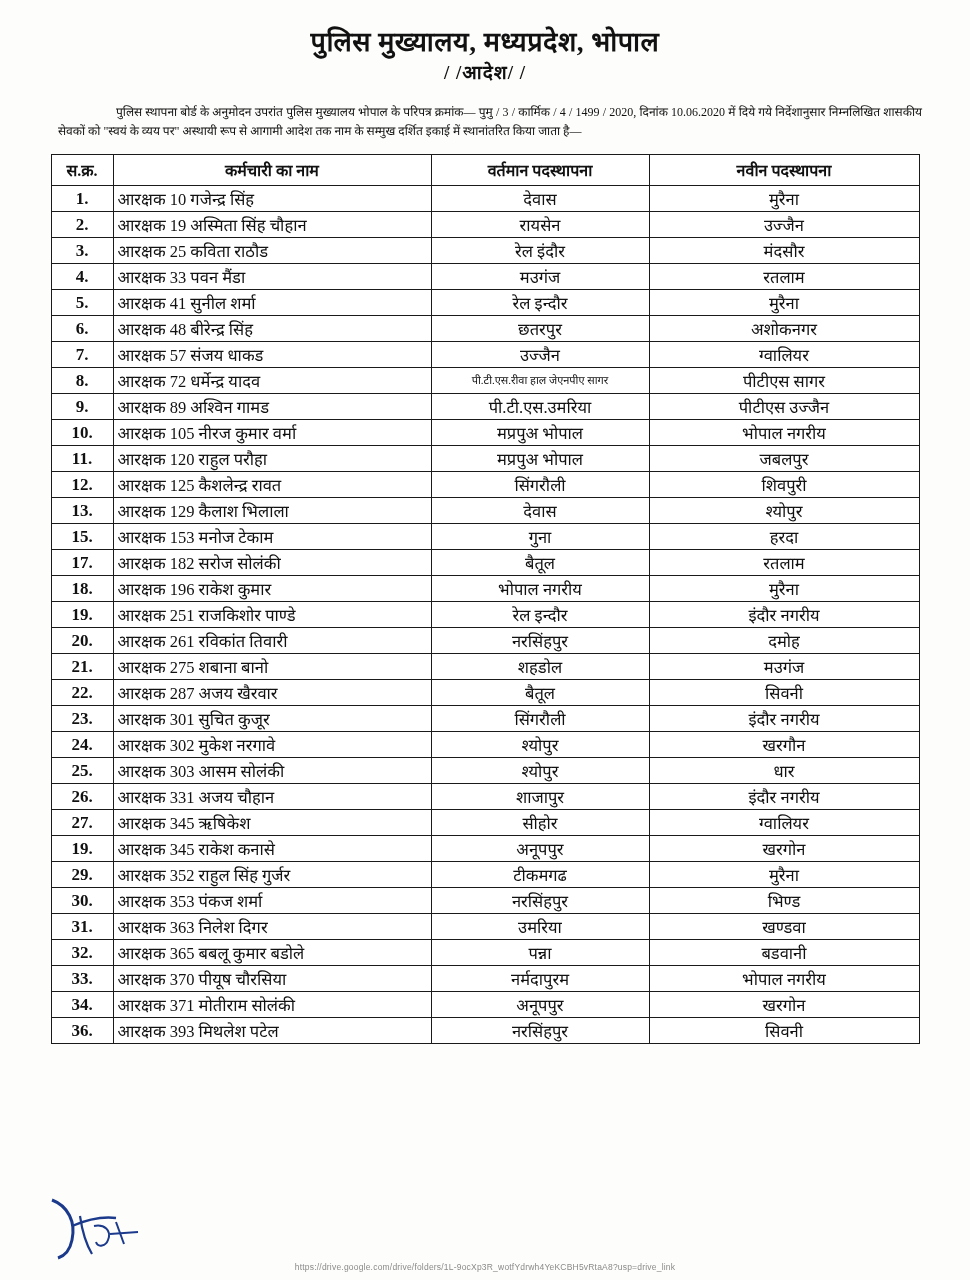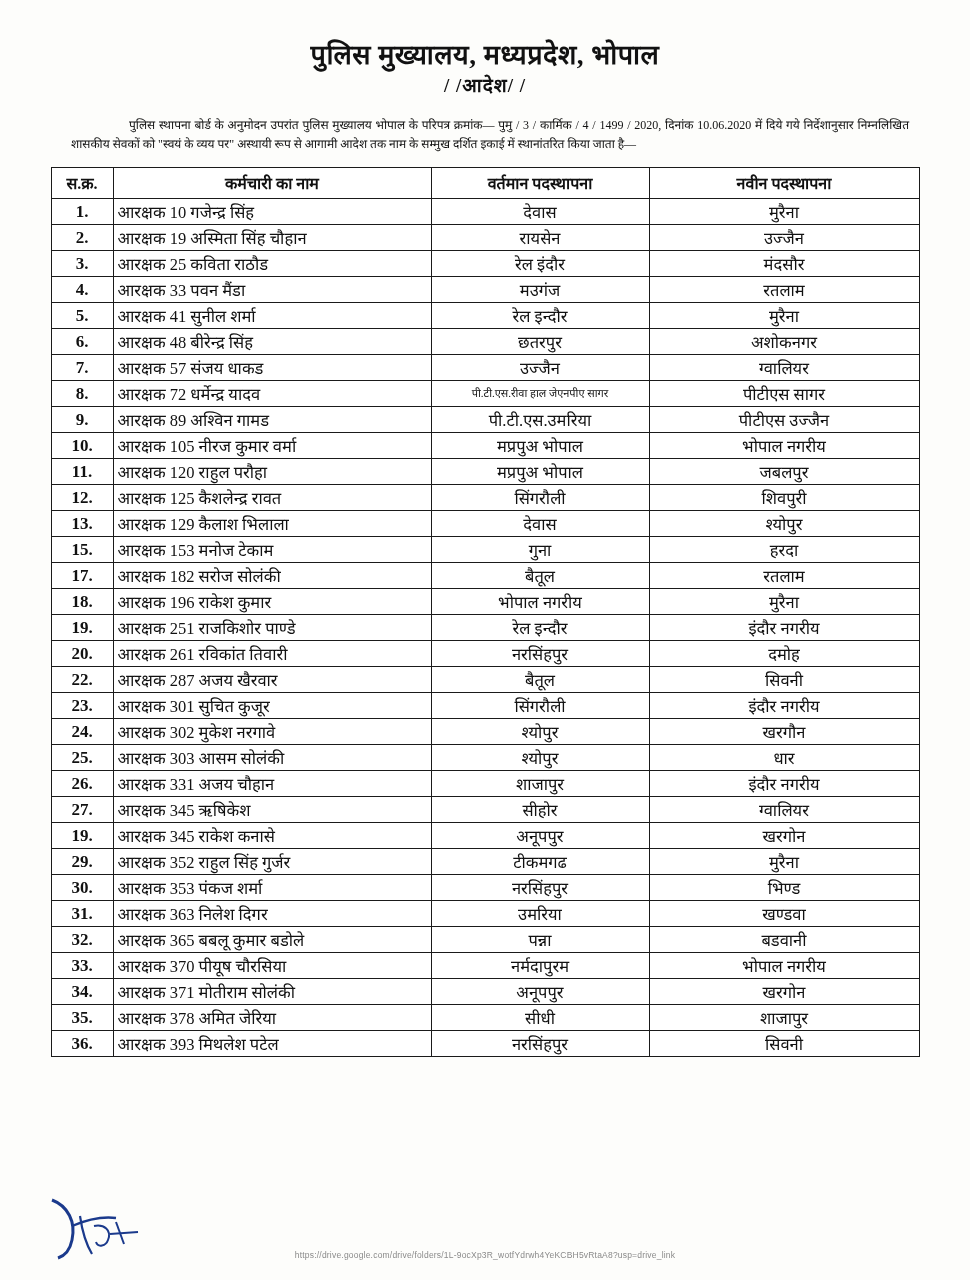--- a/index.html
+++ b/index.html
@@ -12,21 +12,21 @@
     height: 1280px;
     position: relative;
     font-family: "Liberation Sans", sans-serif;
     color: #111;
     overflow: hidden;
   }
   .page {
     position: absolute;
     inset: 0;
     background: #fdfdfb;
-    padding: 13px;
+    padding: 0;
   }
   .doc-title {
     text-align: center;
     font-family: "Liberation Serif", serif;
     font-weight: bold;
     font-size: 27px;
     letter-spacing: 0.5px;
     margin-top: 22px;
   }
   .doc-subtitle {
@@ -94,21 +94,21 @@
     left: 46px;
     bottom: 18px;
     width: 150px;
     height: 66px;
     pointer-events: none;
   }
   .footer-link {
     position: absolute;
     left: 0;
     right: 0;
-    bottom: 20px;
+    bottom: 8px;
     text-align: center;
     font-family: "Liberation Sans", sans-serif;
     font-size: 8.5px;
     color: #8a8a8a;
     letter-spacing: 0.2px;
   }
 </style>
 </head>
 <body>
 
@@ -236,20 +236,26 @@
           <td class="cur">रेल इन्दौर</td>
           <td class="new">इंदौर नगरीय</td>
         </tr>
         <tr>
           <td class="sno">20.</td>
           <td class="name">आरक्षक 261 रविकांत तिवारी</td>
           <td class="cur">नरसिंहपुर</td>
           <td class="new">दमोह</td>
         </tr>
         <tr>
+          <td class="sno">21.</td>
+          <td class="name">आरक्षक 275 शबाना बानो</td>
+          <td class="cur">शहडोल</td>
+          <td class="new">मउगंज</td>
+        </tr>
+        <tr>
           <td class="sno">22.</td>
           <td class="name">आरक्षक 287 अजय खैरवार</td>
           <td class="cur">बैतूल</td>
           <td class="new">सिवनी</td>
         </tr>
         <tr>
           <td class="sno">23.</td>
           <td class="name">आरक्षक 301 सुचित कुजूर</td>
           <td class="cur">सिंगरौली</td>
           <td class="new">इंदौर नगरीय</td>
@@ -312,26 +318,20 @@
           <td class="sno">33.</td>
           <td class="name">आरक्षक 370 पीयूष चौरसिया</td>
           <td class="cur">नर्मदापुरम</td>
           <td class="new">भोपाल नगरीय</td>
         </tr>
         <tr>
           <td class="sno">34.</td>
           <td class="name">आरक्षक 371 मोतीराम सोलंकी</td>
           <td class="cur">अनूपपुर</td>
           <td class="new">खरगोन</td>
-        </tr>
-        <tr>
-          <td class="sno">35.</td>
-          <td class="name">आरक्षक 378 अमित जेरिया</td>
-          <td class="cur">सीधी</td>
-          <td class="new">शाजापुर</td>
         </tr>
         <tr>
           <td class="sno">36.</td>
           <td class="name">आरक्षक 393 मिथलेश पटेल</td>
           <td class="cur">नरसिंहपुर</td>
           <td class="new">सिवनी</td>
         </tr>
       </tbody>
   </table>
 

